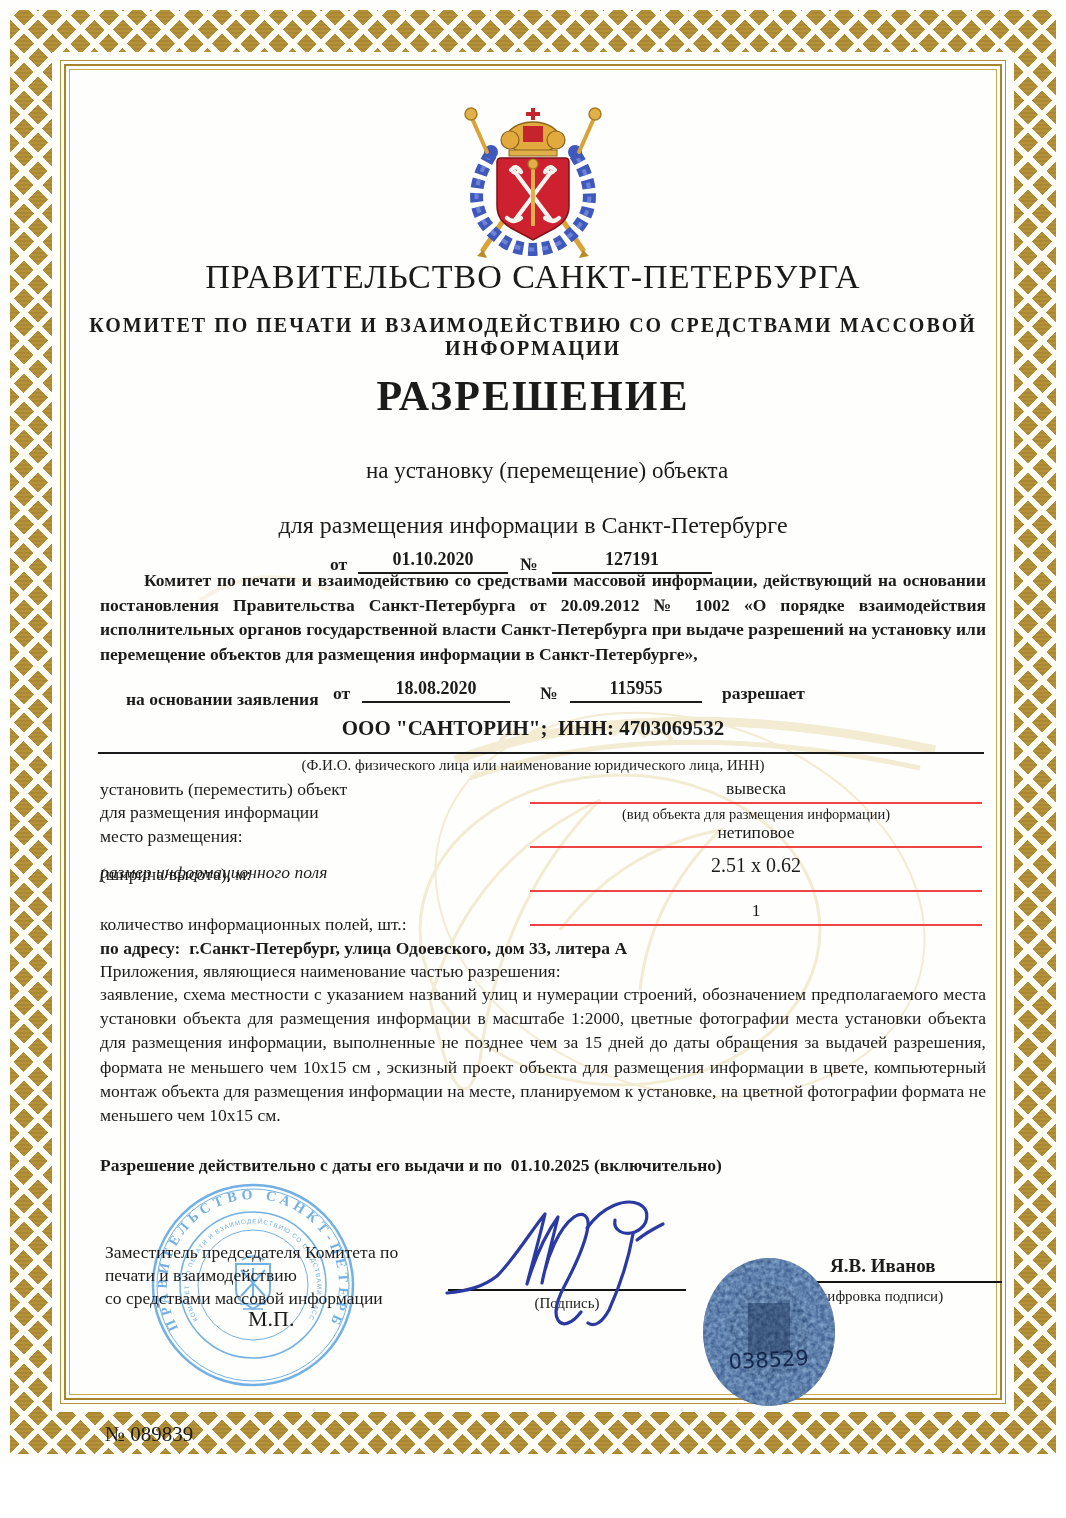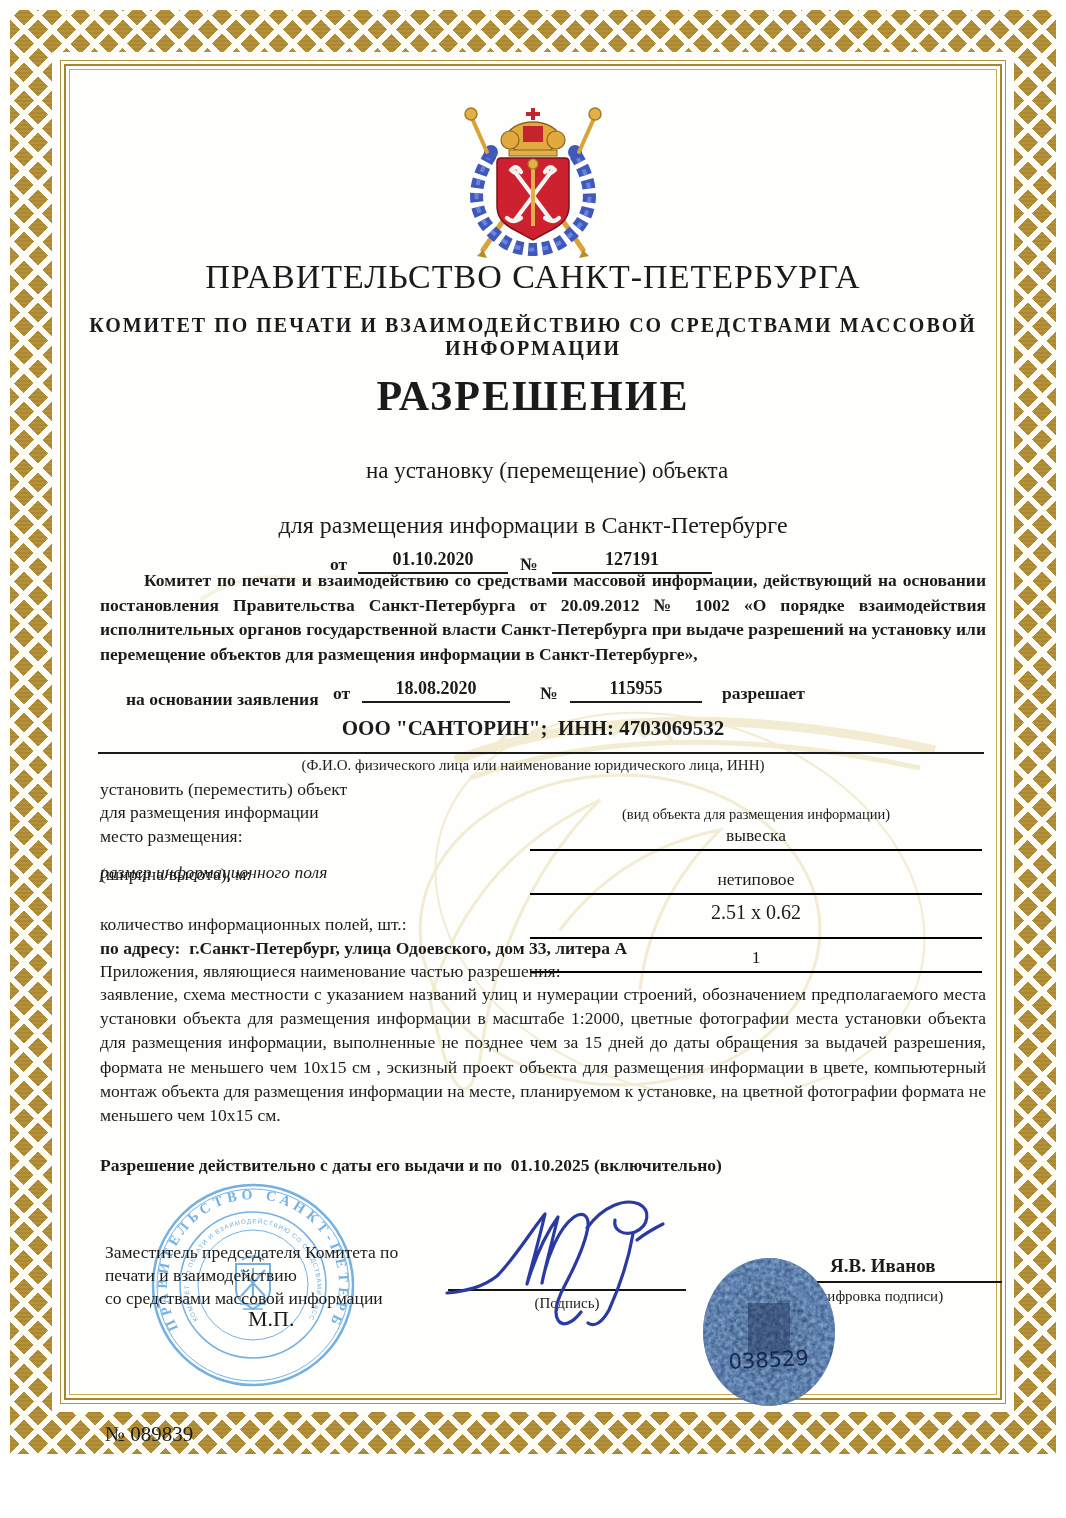--- a/index.html
+++ b/index.html
@@ -27,21 +27,21 @@
   .ctr{left:0; width:100%; text-align:center;}
   .b{font-weight:bold;}
   .body-text{font-size:17.5px; line-height:24.5px;}
   .small-cap{font-size:15px; color:#222;}
   .ufield{
     display:inline-block; position:absolute;
     border-bottom:2px solid #1c1c1c; text-align:center;
     font-weight:bold; font-size:18px; padding-bottom:2px;
   }
   .formline{
-    position:absolute; border-bottom:2px solid #000000; text-align:center;margin-top:47px;
+    position:absolute; border-bottom:2px solid #ef4444; text-align:center;
   }
   .z2{z-index:2;} .z3{z-index:3;} .z1{z-index:1;} .z0{z-index:0;}
 </style>
 </head>
 <body>
 
 <div class="page">
 
   <div class="gold-band"></div>
   <div class="band-cover"></div>

